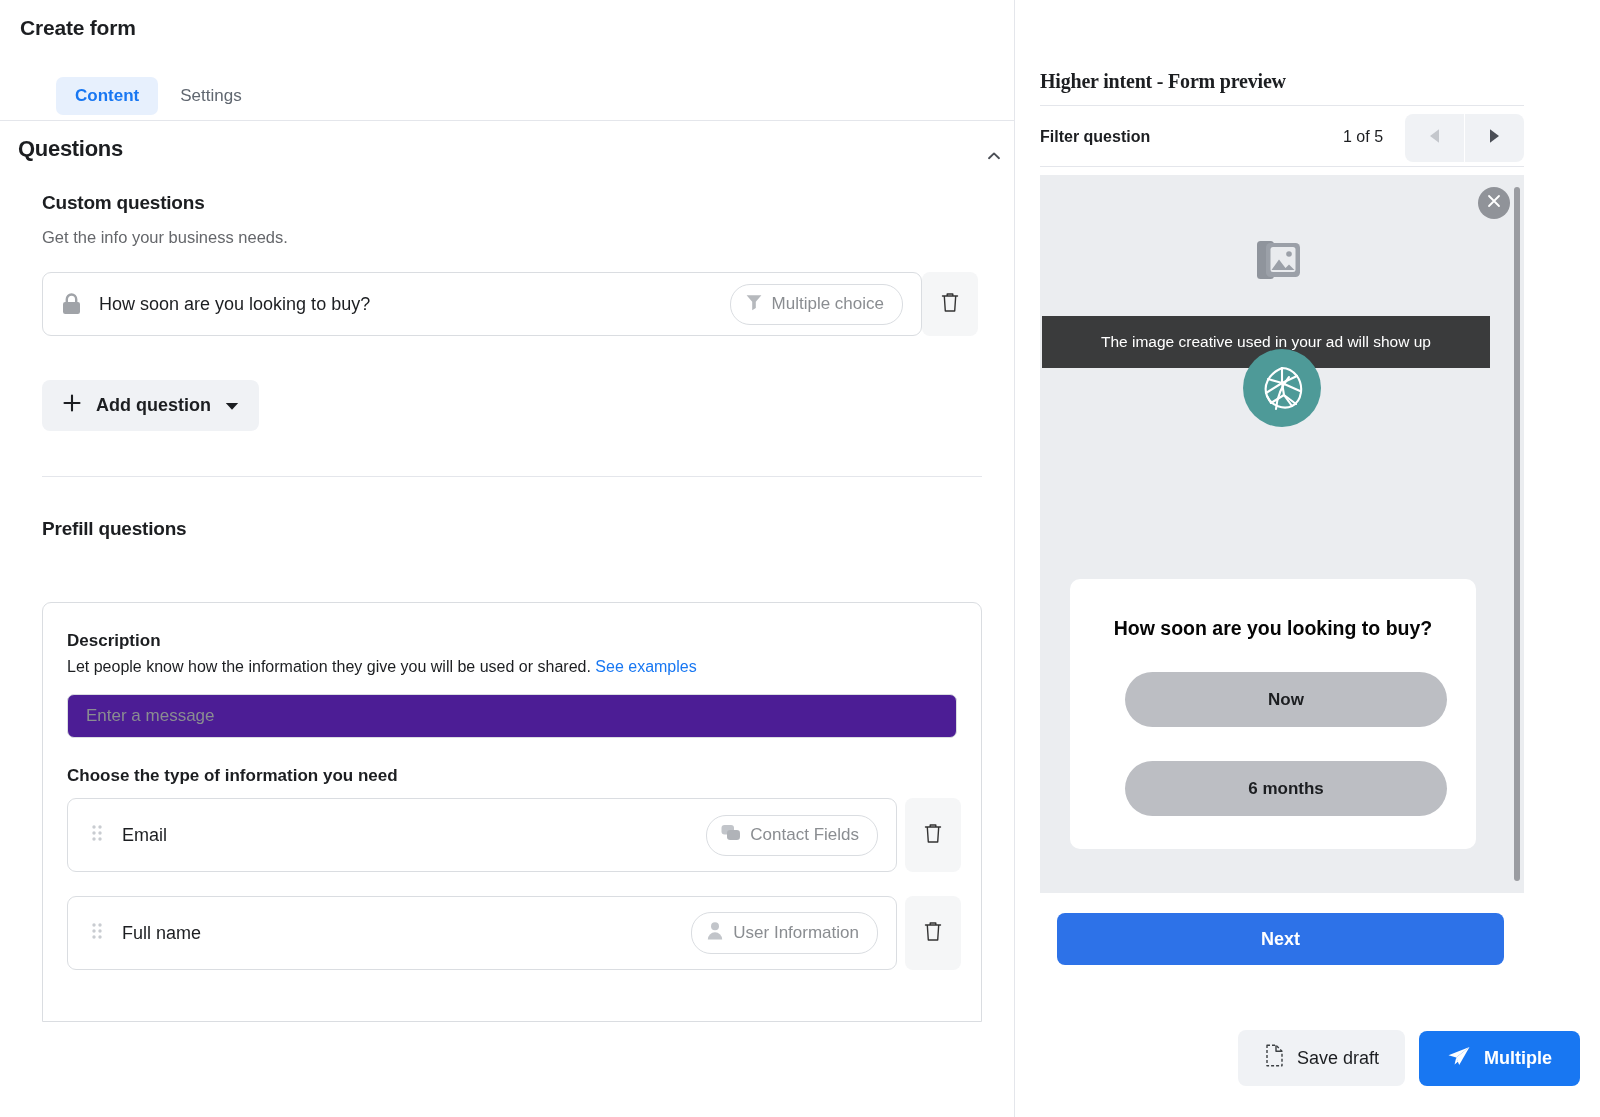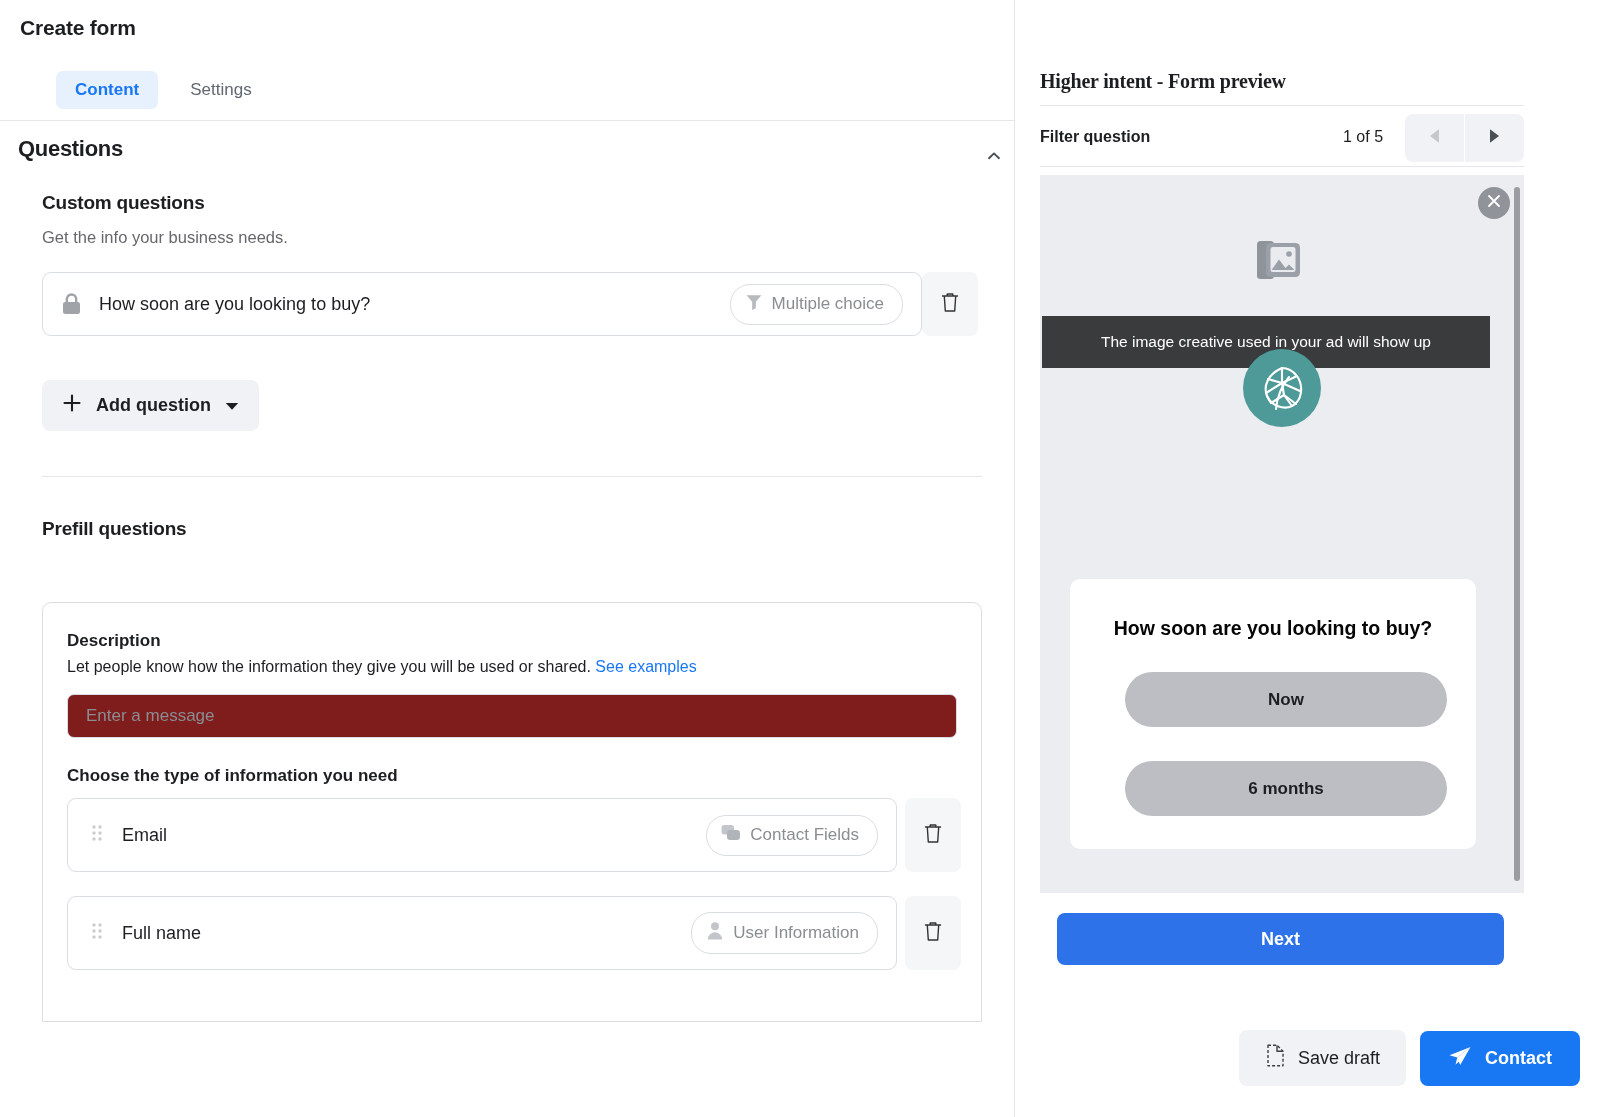--- a/index.html
+++ b/index.html
@@ -27,22 +27,22 @@
   }
   .close-x {
     position: absolute; right: 22px; top: 14px;
     width: 32px; height: 32px;
     display: flex; align-items: center; justify-content: center;
     cursor: pointer; border-radius: 50%;
   }
   .close-x svg { display: block; }
 
   .tabs {
-    position: absolute; left: 18px; top: 71px;
-    display: flex; align-items: center; gap: 13px; padding-left: 38px;
+    position: absolute; left: 18px; top: 77px;
+    display: flex; align-items: center; gap: 3px; padding-left: 38px;
   }
   .tab {
     padding: 9px 19px; border-radius: 7px;
     font-size: 17px; cursor: pointer;
     color: #606770;
   }
   .tab.active { background: #e7f0fd; color: #1877f2; font-weight: bold; }
   .tab-divider {
     position: absolute; left: 0; top: 120px; width: 1015px; height: 1px;
     background: #e4e6eb;
@@ -109,21 +109,21 @@
     background: #fff;
   }
   .desc-title { position: absolute; left: 24px; top: 28px; font-size: 17px; font-weight: bold; }
   .desc-sub { position: absolute; left: 24px; top: 55px; font-size: 16px; color: #1c1e21; }
   .link { color: #1877f2; cursor: pointer; }
   .msg-input {
     position: absolute; left: 24px; top: 91px;
     width: 890px; height: 44px;
     border: 1px solid #dadde1; border-radius: 7px;
     display: flex; align-items: center; padding-left: 18px;
-    font-size: 17px; color: #8a8d91; background: #7f1d1d;
+    font-size: 17px; color: #8a8d91; background: #4c1d95;
   }
   .choose-title { position: absolute; left: 24px; top: 163px; font-size: 17px; font-weight: bold; }
 
   .info-row {
     position: absolute; left: 24px;
     width: 830px; height: 74px;
     border: 1px solid #dadde1; border-radius: 9px;
     display: flex; align-items: center; background: #fff;
   }
   .drag-dots { margin-left: 22px; width: 16px; }
@@ -469,17 +469,17 @@
       <span>Save draft</span>
     </div>
     <div class="publish">
       <span>
         <svg width="24" height="22" viewBox="0 0 24 22">
           <path d="M22.5 2 L1.5 10.2 L9.2 12.6 z" fill="#ffffff"></path>
           <path d="M22.5 2 L9.2 12.6 L12.2 20 z" fill="#ffffff"></path>
           <path d="M9.2 12.6 L7.6 19.5 L11.1 16.4 z" fill="#ffffff"></path>
         </svg>
       </span>
-      <span>Contact</span>
+      <span>Multiple</span>
     </div>
   </div>
 
 </div>
 
 </body></html>

